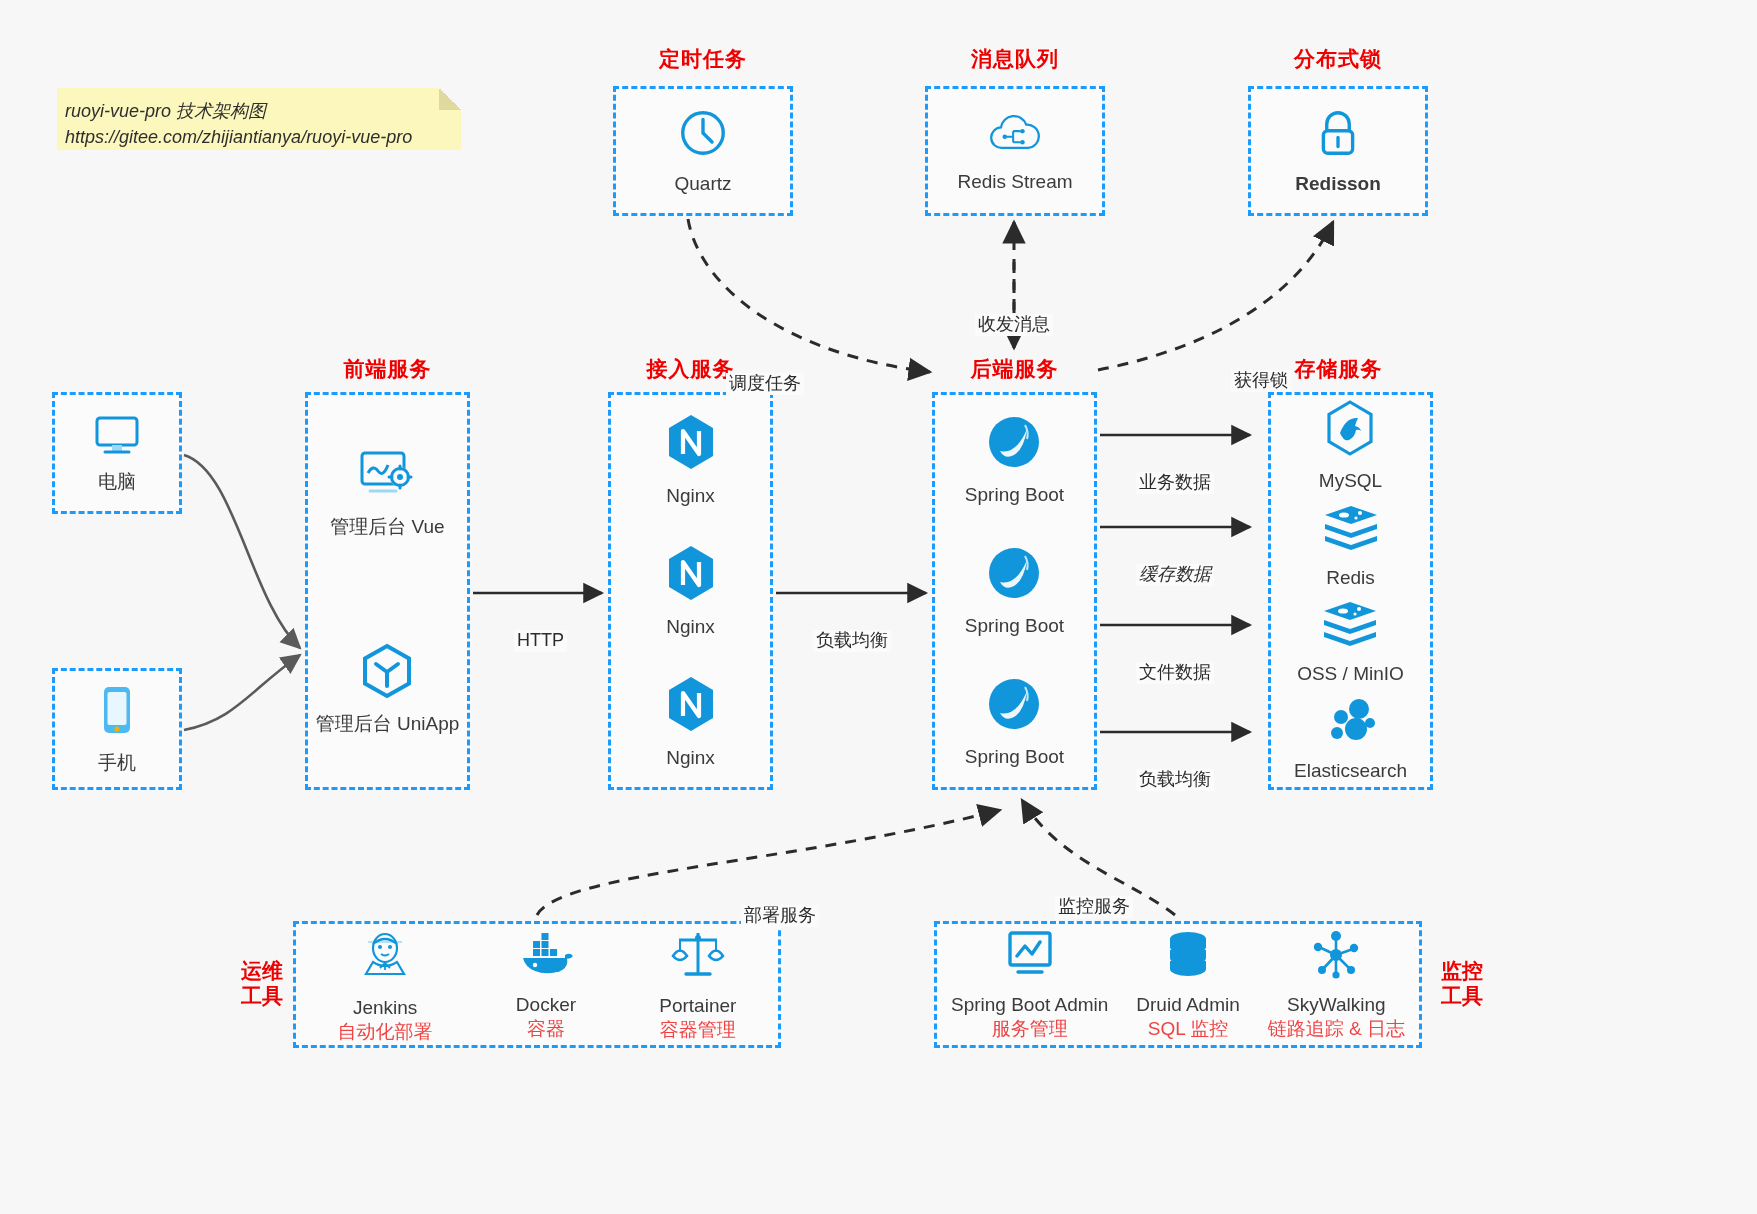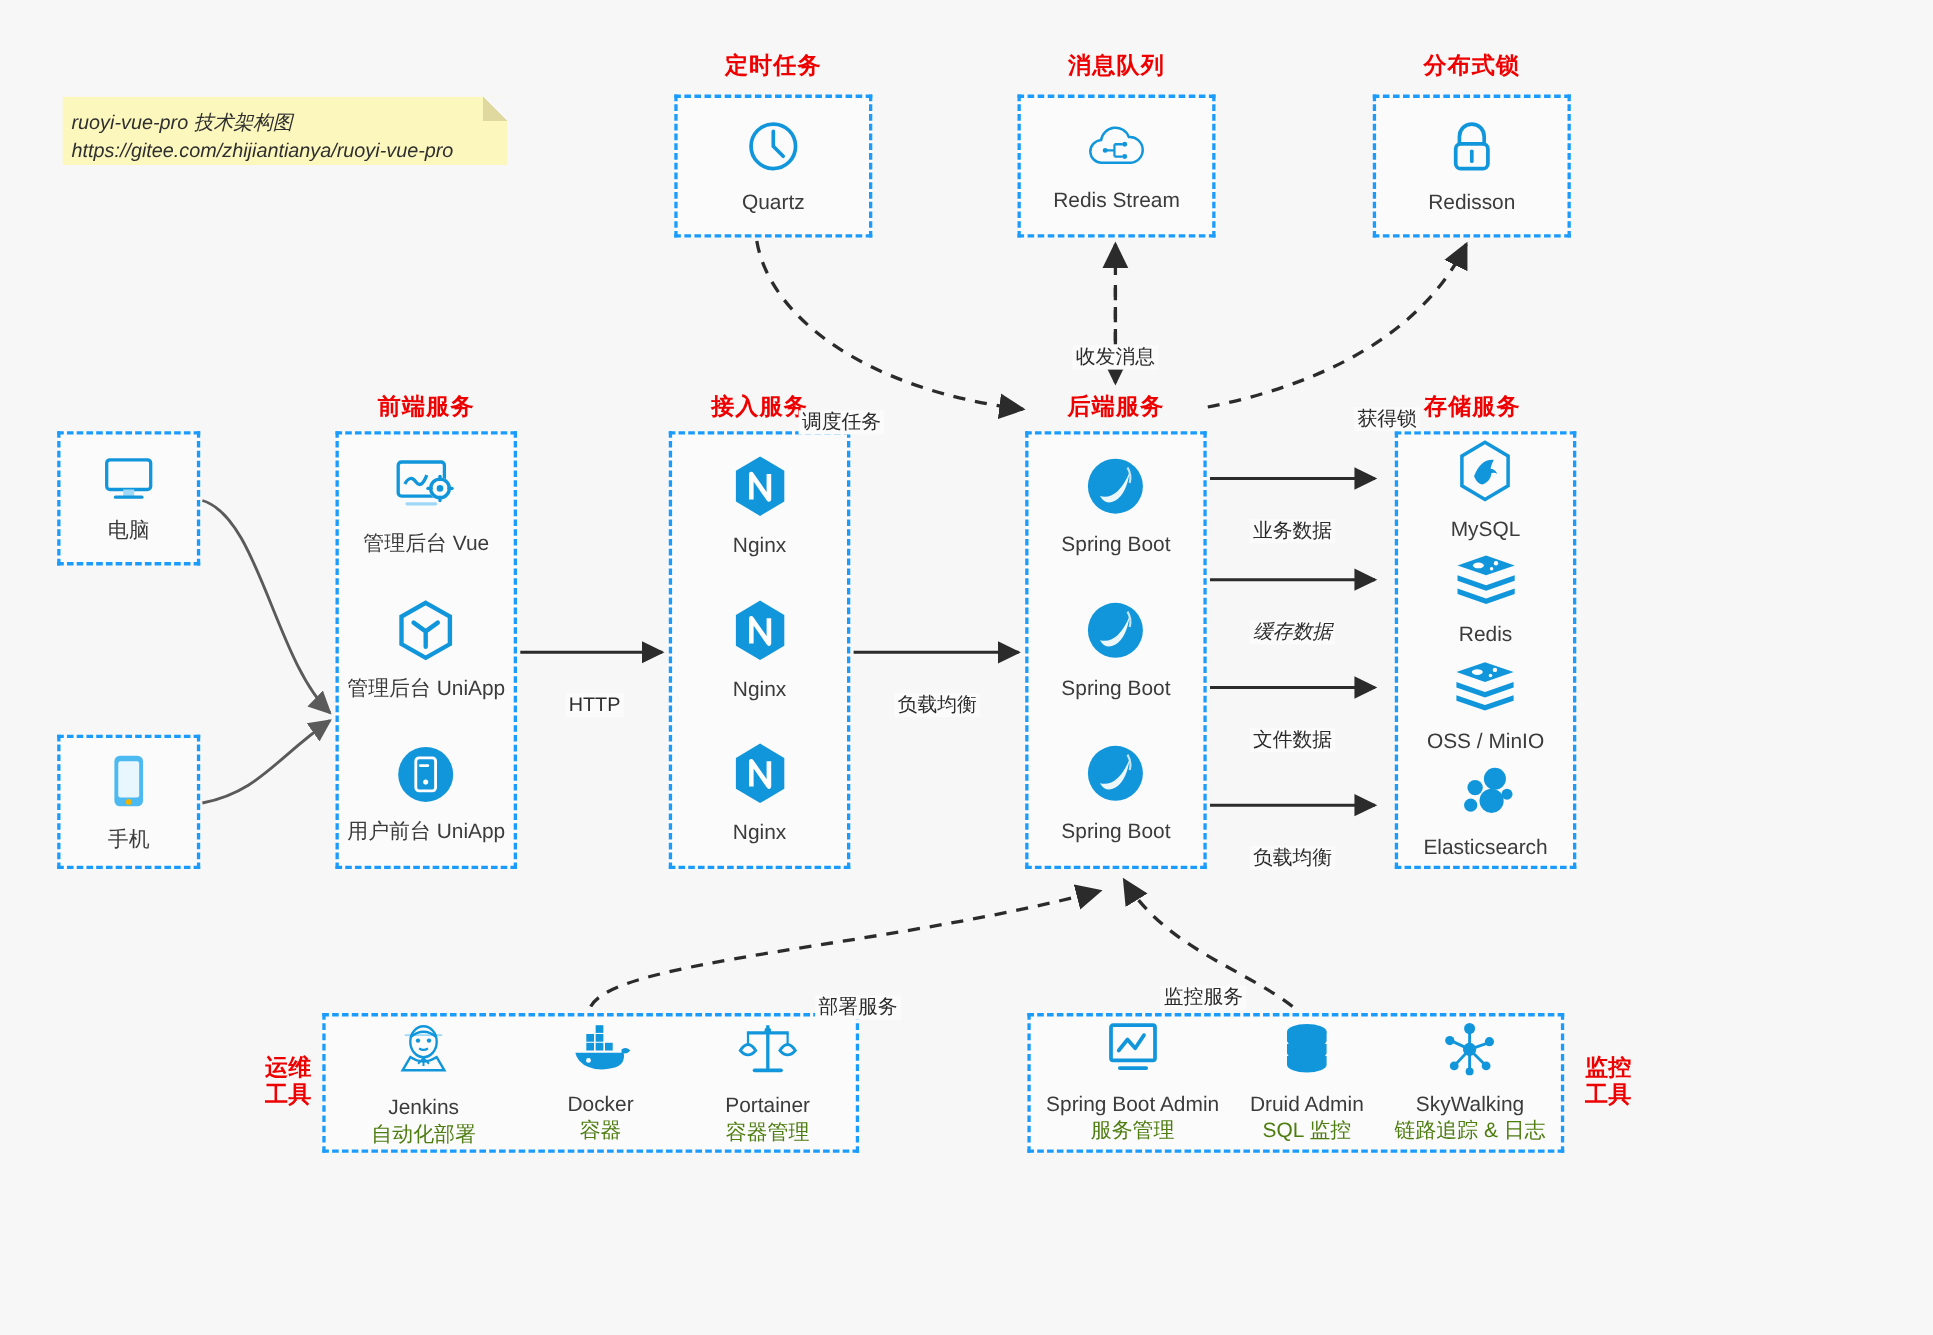--- a/index.html
+++ b/index.html
@@ -35,21 +35,21 @@
   }
   .node .lbl{
     margin-top:8px;
     font-size:19px;
     color:#3b3b3b;
     white-space:nowrap;
     line-height:1.25;
     text-align:center;
   }
   .node .lbl2{
-    font-size:19px;color:#4d7c0f;white-space:nowrap;line-height:1.25;
+    font-size:19px;color:#ef4444;white-space:nowrap;line-height:1.25;
   }
   .ico{display:block;}
 
   
   #note{
     position:absolute;left:57px;top:88px;width:404px;height:62px;
     background:#fcf7bd;
     box-sizing:border-box;
     padding:10px 0 0 8px;
   }
@@ -109,21 +109,21 @@
           <circle cx="19" cy="28" r="2.4" fill="#1296db"></circle>
             <circle cx="38" cy="22" r="2.4" fill="#1296db"></circle>
             <circle cx="38" cy="34" r="2.4" fill="#1296db"></circle>
         </svg>
       </span>
       <span class="lbl">Redis Stream</span>
     </div>
   </div>
 
   <div class="grp-title" style="left:1248px;top:45px;width:180px;">分布式锁</div>
-  <div class="gbox" style="left:1248px;top:86px;width:180px;height:130px;">
+  <div class="gbox" style="left:1248px;top:86px;width:180px;height:130px;font-weight:bold;">
     <div class="node">
       <span class="ico">
         <svg width="52" height="54" viewBox="0 0 44 48">
           <path d="M12 22 V16 a10 10 0 0 1 20 0 V22" fill="none" stroke="#1296db" stroke-width="3"></path>
           <rect x="9" y="22" width="26" height="20" rx="4" fill="none" stroke="#1296db" stroke-width="3"></rect>
           <path d="M22 28 V36" stroke="#1296db" stroke-width="3" stroke-linecap="round"></path>
         </svg>
       </span>
       <span class="lbl">Redisson</span>
     </div>
@@ -178,31 +178,20 @@
     </div>
     <div class="node">
       <span class="ico">
         <svg width="54" height="58" viewBox="0 0 54 58">
           <path d="M27 4 L49 16.5 V41.5 L27 54 L5 41.5 V16.5 Z" fill="none" stroke="#1296db" stroke-width="4"></path>
           <path d="M27 30 V44 M27 30 L16 22 M27 30 L38 22" fill="none" stroke="#1296db" stroke-width="4" stroke-linecap="round"></path>
         </svg>
       </span>
       <span class="lbl">管理后台 UniApp</span>
     </div>
-    <div class="node">
-      <span class="ico">
-        <svg width="56" height="56" viewBox="0 0 56 56">
-          <circle cx="28" cy="28" r="25" fill="#1296db"></circle>
-          <rect x="19" y="13" width="18" height="30" rx="3" fill="none" stroke="#ffffff" stroke-width="2.6"></rect>
-          <path d="M23 20 h7" stroke="#ffffff" stroke-width="2.4" stroke-linecap="round"></path>
-          <circle cx="28" cy="35" r="2.3" fill="#ffffff"></circle>
-        </svg>
-      </span>
-      <span class="lbl">用户前台 UniApp</span>
-    </div>
   </div>
 
   <div class="grp-title" style="left:608px;top:355px;width:165px;">接入服务</div>
   <div class="gbox" style="left:608px;top:392px;width:165px;height:398px;justify-content:space-around;">
     <div class="node">
       <span class="ico">
         <svg width="56" height="60" viewBox="0 0 56 60">
             <path d="M28 3 L50 16 V44 L28 57 L6 44 V16 Z" fill="#1296db"></path>
             <path d="M20 42 V19 L36 42 V19" fill="none" stroke="#ffffff" stroke-width="4.2" stroke-linejoin="round"></path>
           </svg>

